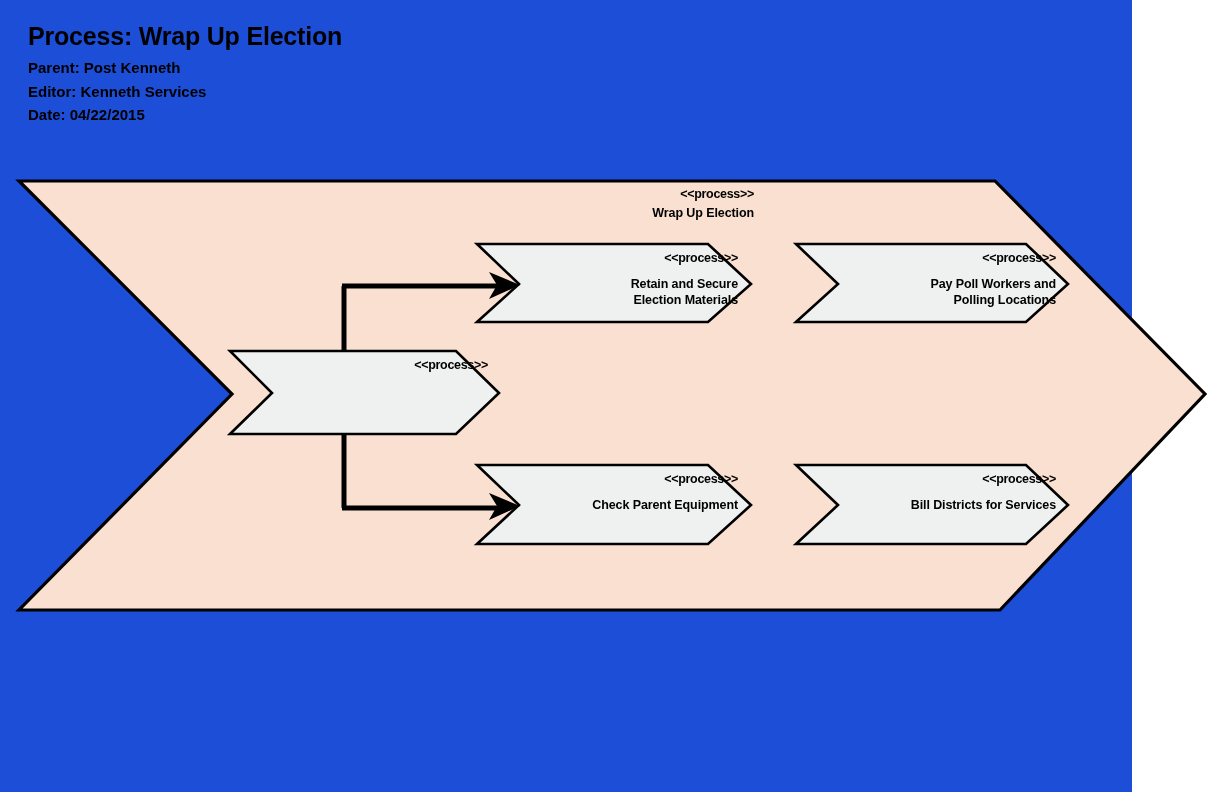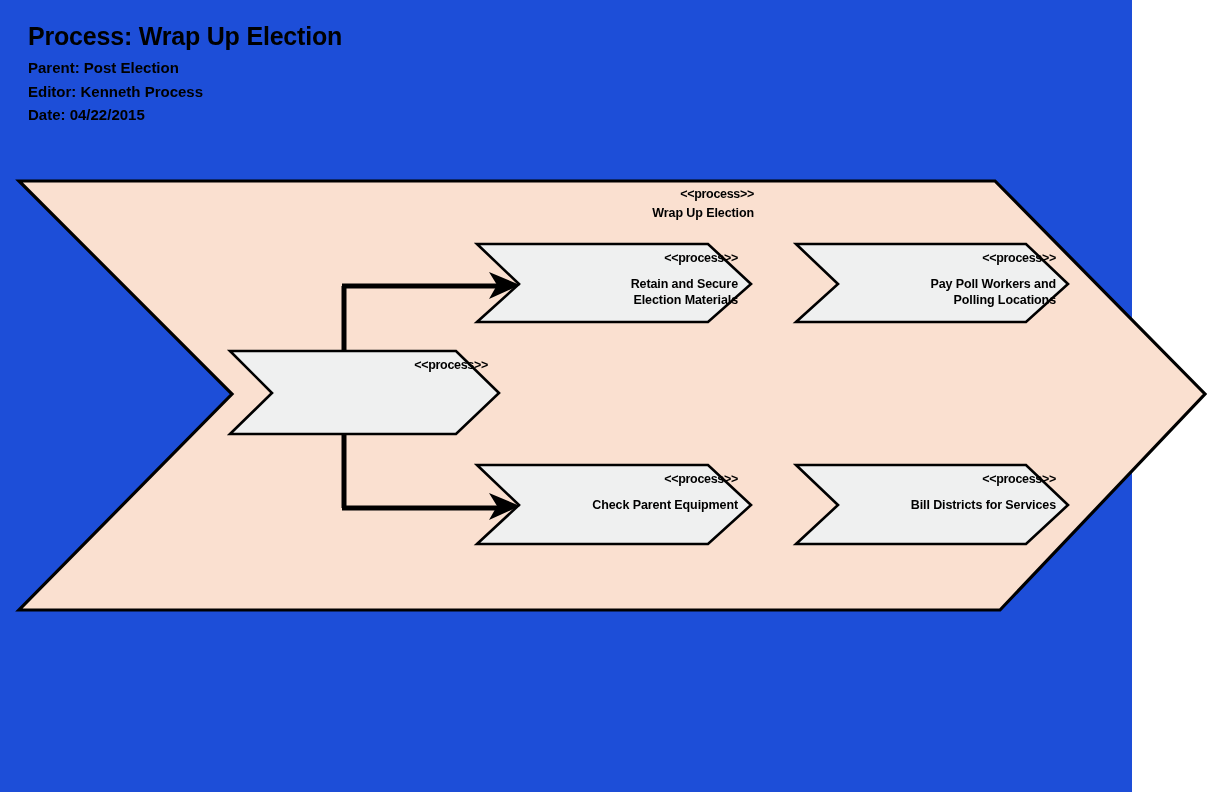--- a/index.html
+++ b/index.html
@@ -118,22 +118,22 @@
   #label-check       { left: 490px; top: 471px; width: 248px; }
   #label-bill        { left: 808px; top: 471px; width: 248px; }
 </style>
 </head>
 <body>
 
 <div id="canvas">
 
   <div class="header">
     <h1 class="header-title">Process: Wrap Up Election</h1>
-    <p class="header-line">Parent: Post Election</p>
-    <p class="header-line">Editor: Kenneth Process</p>
+    <p class="header-line">Parent: Post Kenneth</p>
+    <p class="header-line">Editor: Kenneth Services</p>
     <p class="header-line">Date: 04/22/2015</p>
   </div>
 
   <svg id="diagram" viewBox="0 0 1224 792">
 
     <polygon class="shape-outer" points="19,181 995,181 1205,394 1000,610 19,610 232,394"></polygon>
 
     <path class="connector-line" d="M 344,286 L 344,508"></path>
     <path class="connector-line" d="M 342,286 L 505,286"></path>
     <path class="connector-line" d="M 342,508 L 505,508"></path>

